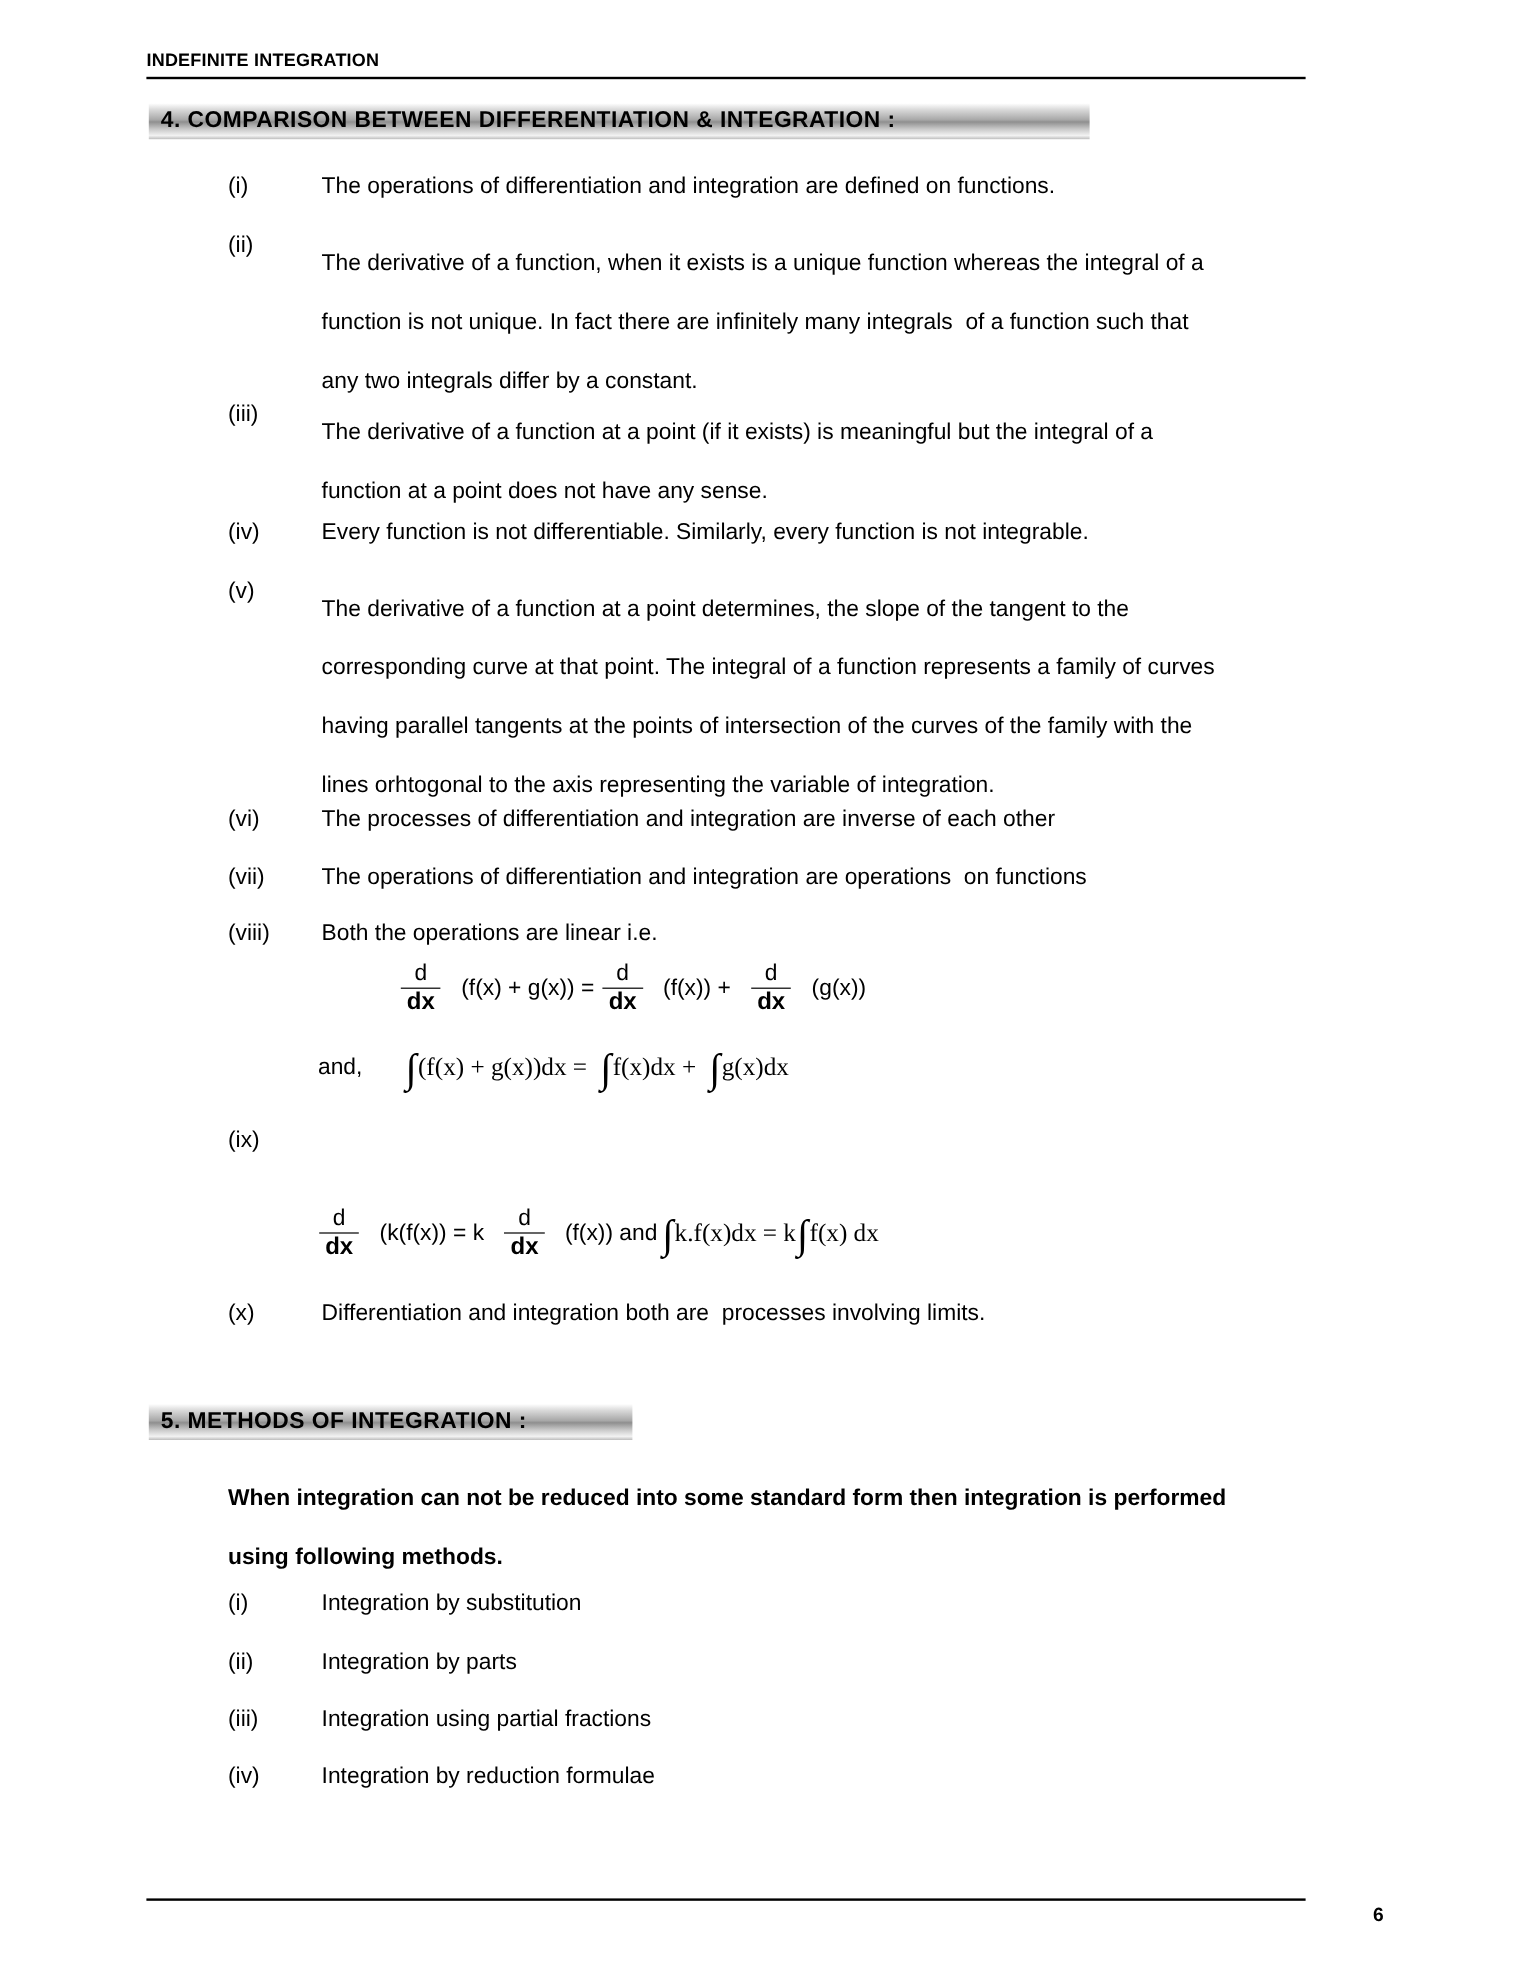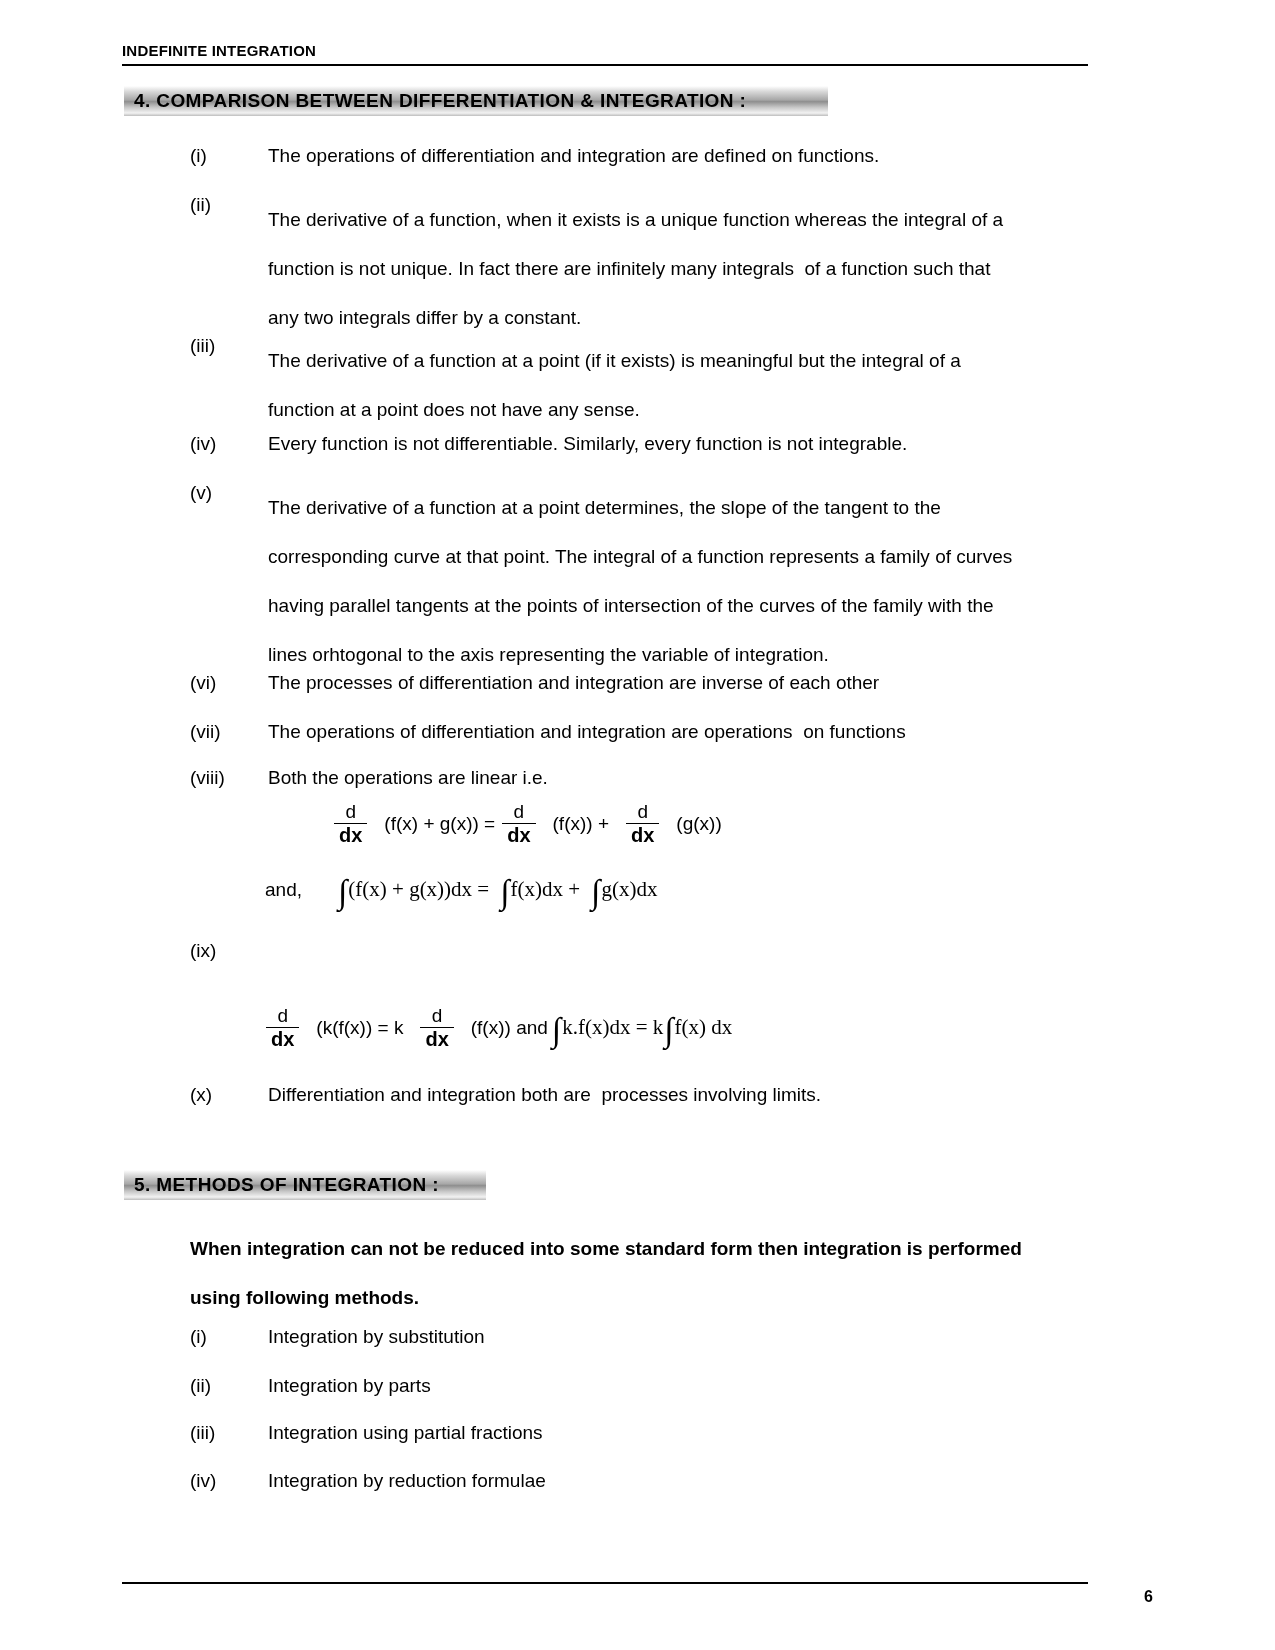--- a/index.html
+++ b/index.html
@@ -53,22 +53,22 @@
     display: flex;
     align-items: center;
   }
   .banner-text {
     font-size: 19px;
     font-weight: bold;
     letter-spacing: 0.4px;
     padding-left: 10px;
     white-space: nowrap;
   }
-  #banner-4 { left: 124px; top: 86px; width: 704px; }
-  #banner-5 { left: 124px; top: 1170px; width: 362px; }
+  #banner-4 { left: 124px; top: 86px; width: 784px; }
+  #banner-5 { left: 124px; top: 1170px; width: 403px; }
 
   
   .row {
     position: absolute;
     display: flex;
     align-items: flex-start;
   }
   .marker {
     width: 78px;
     flex: 0 0 78px;

